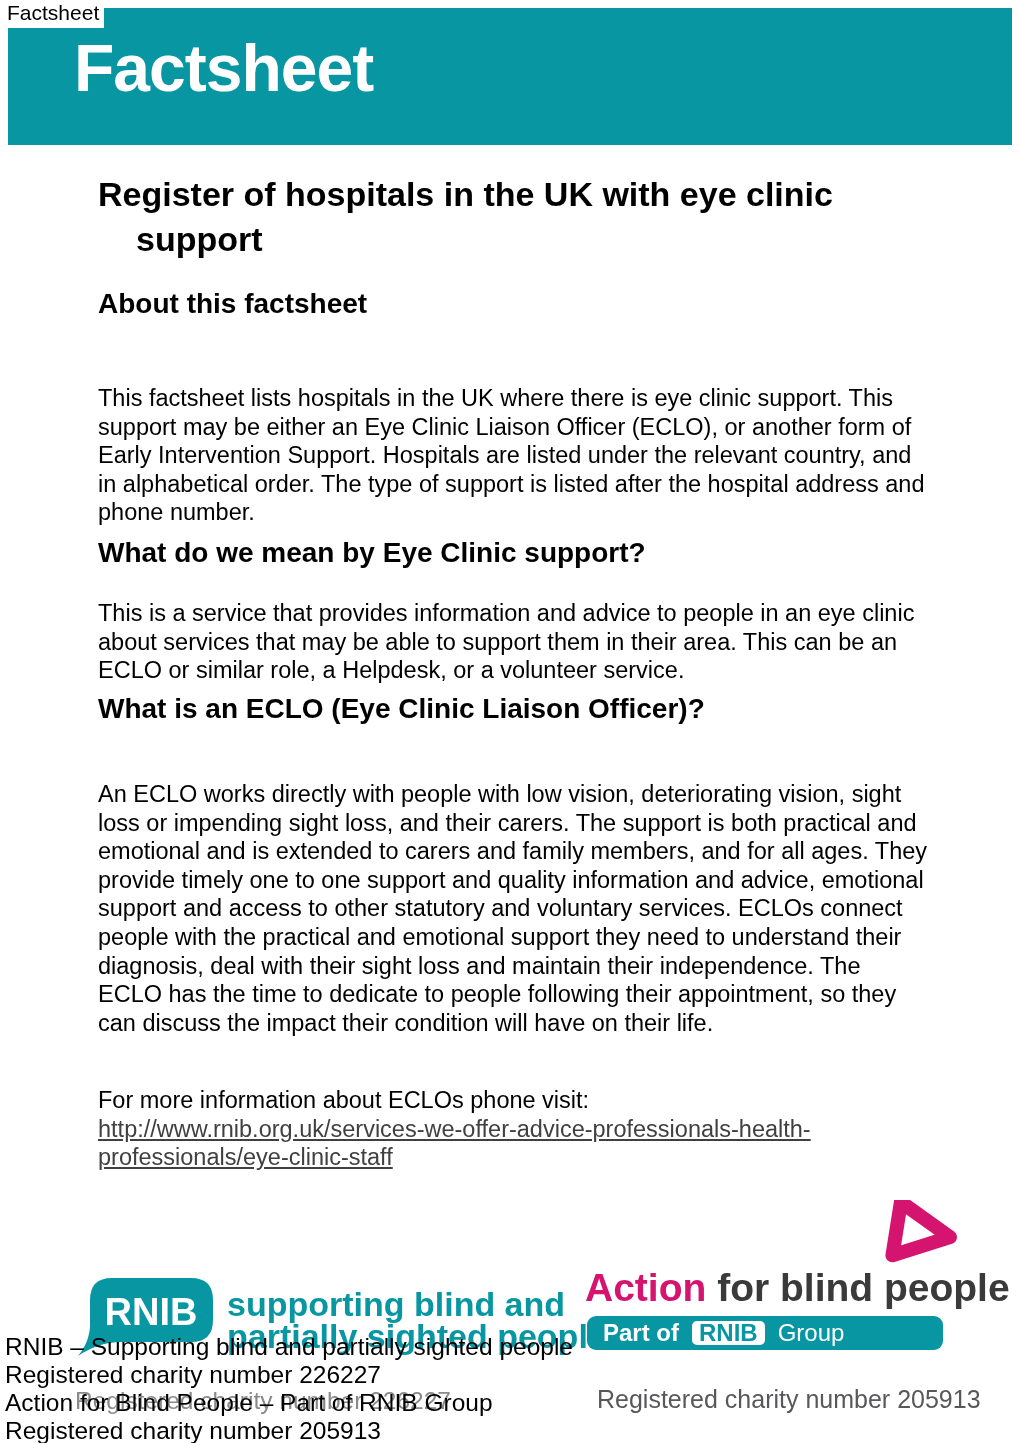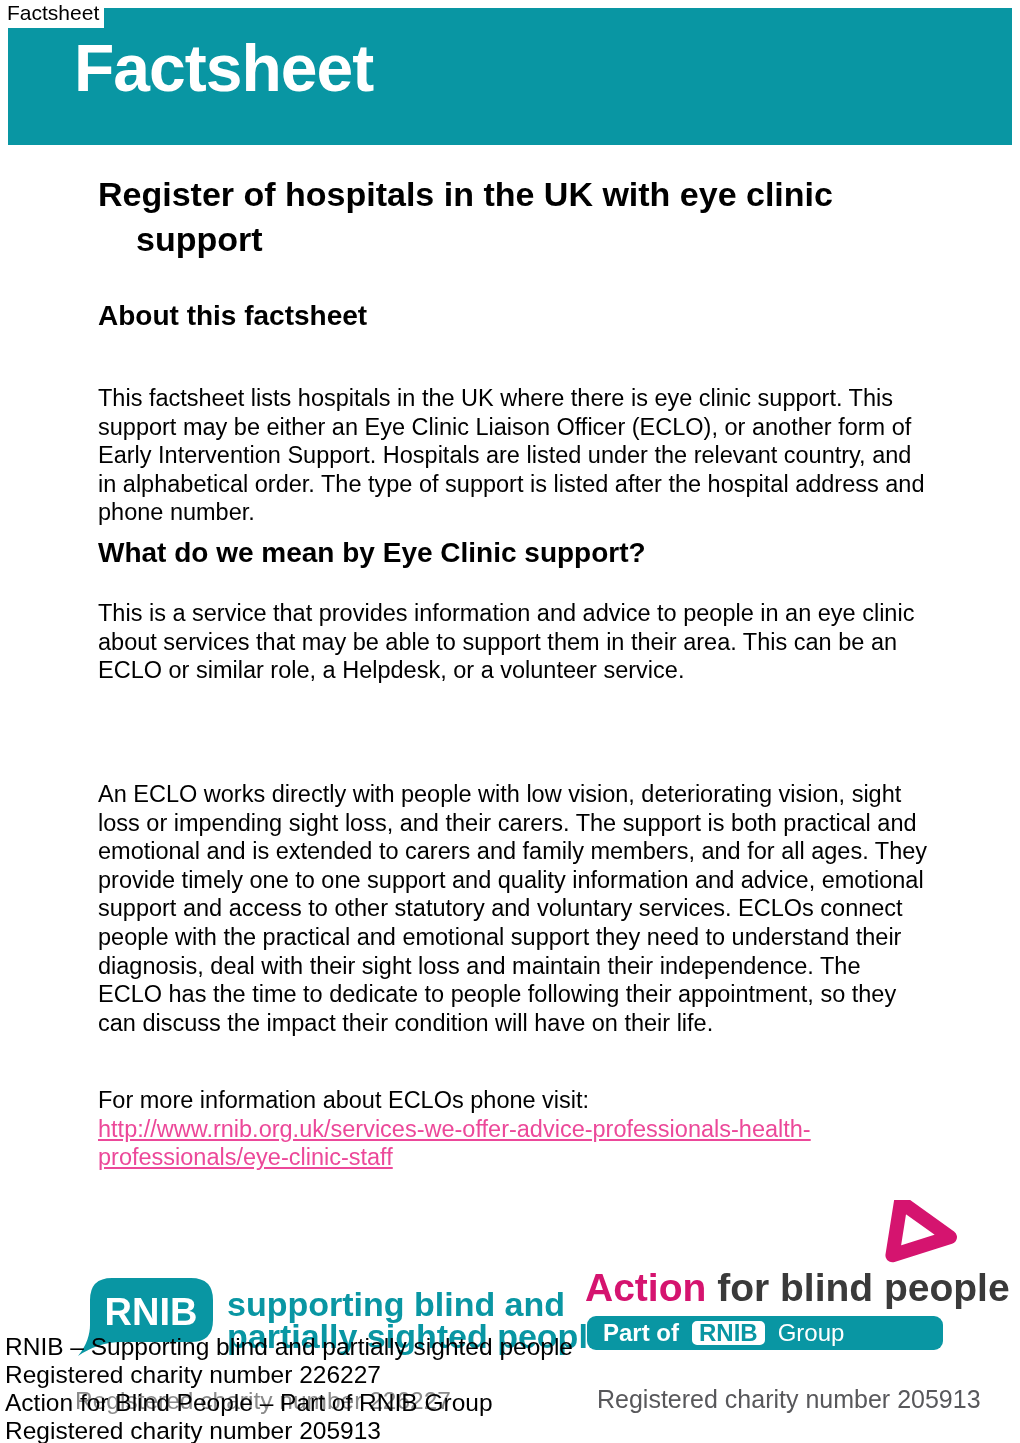--- a/index.html
+++ b/index.html
@@ -19,32 +19,32 @@
   .header-label {
     position:absolute; left:7px; top:1px; font-size:21px; color:#000;
   }
   
   .h1 {
     position:absolute; left:98px; top:172px; width:828px;
     font-size:34px; font-weight:bold; line-height:45px;
     padding-left:38px; text-indent:-38px;
   }
   .h2 { position:absolute; left:98px; font-size:28px; font-weight:bold; }
-  .h2-about   { top:300px; }
+  .h2-about   { top:288px; }
   .h2-support { top:537px; }
   .h2-eclo    { top:693px; }
   .para {
     position:absolute; left:98px; width:832px;
     font-size:23.5px; line-height:28.6px; color:#000;margin-top:16px;
   }
   .p-about   { top:368px; }
   .p-support { top:583px; }
   .p-eclo    { top:764px; }
   .p-more    { top:1070px; width:800px; }
-  .doc-link  { color:#ec4899; text-decoration:underline; word-break:break-word; overflow-wrap:anywhere; cursor:pointer; }
+  .doc-link  { color:#404040; text-decoration:underline; word-break:break-word; overflow-wrap:anywhere; cursor:pointer; }
   
   .rnib-logo { position:absolute; left:78px; top:1278px; width:135px; height:78px; z-index:1; }
   .rnib-tagline {
     position:absolute; left:227px; top:1288px; z-index:1;
     color:#0996a3; font-size:34px; font-weight:bold; line-height:32px;
   }
   
   .footer-left {
     position:absolute; left:5px; top:1333px; z-index:3;
     font-size:24.5px; line-height:28px; color:#000; white-space:nowrap;
@@ -90,20 +90,21 @@
   <div class="header-label">Factsheet</div>
 
   <div class="h1">Register of hospitals in the UK with eye clinic support</div>
 
   <div class="h2 h2-about">About this factsheet</div>
   <div class="para p-about">This factsheet lists hospitals in the UK where there is eye clinic support. This support may be either an Eye Clinic Liaison Officer (ECLO), or another form of Early Intervention Support. Hospitals are listed under the relevant country, and in alphabetical order. The type of support is listed after the hospital address and phone number.</div>
 
   <div class="h2 h2-support">What do we mean by Eye Clinic support?</div>
   <div class="para p-support">This is a service that provides information and advice to people in an eye clinic about services that may be able to support them in their area. This can be an ECLO or similar role, a Helpdesk, or a volunteer service.</div>
 
+  <div class="h2 h2-eclo">What is an ECLO (Eye Clinic Liaison Officer)?</div>
   <div class="para p-eclo">An ECLO works directly with people with low vision, deteriorating vision, sight loss or impending sight loss, and their carers. The support is both practical and emotional and is extended to carers and family members, and for all ages. They provide timely one to one support and quality information and advice, emotional support and access to other statutory and voluntary services. ECLOs connect people with the practical and emotional support they need to understand their diagnosis, deal with their sight loss and maintain their independence. The ECLO has the time to dedicate to people following their appointment, so they can discuss the impact their condition will have on their life.</div>
 
   <div class="para p-more">
     <span>For more information about ECLOs phone visit:</span><br>
     <a class="doc-link">http://www.rnib.org.uk/services-we-offer-advice-professionals-health-professionals/eye-clinic-staff</a>
   </div>
 
   <svg class="rnib-logo" viewBox="0 0 135 78">
     <path d="M 34 0 H 113 Q 135 0 135 22 V 42 Q 135 64 113 64 H 44 C 26 64 12 70 0 78 C 9 67 12 56 12 47 V 22 Q 12 0 34 0 Z" fill="#0996a3"></path>
     <text x="73" y="47" text-anchor="middle" font-family="Liberation Sans, sans-serif" font-size="38" font-weight="bold" fill="#ffffff">RNIB</text>

